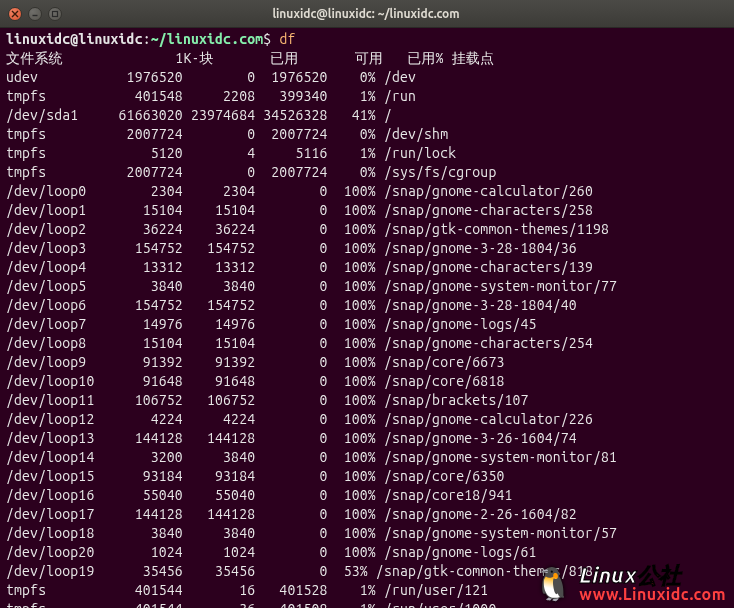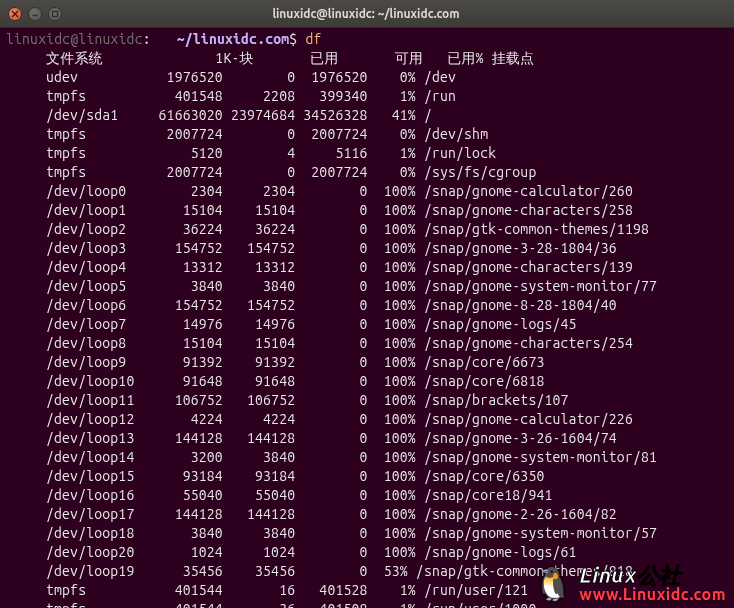--- a/index.html
+++ b/index.html
@@ -44,25 +44,25 @@
     font-family: Ubuntu, sans-serif;
     font-size: 12px;
     font-weight: bold;
   }
   .terminal {
     padding: 2px 6px;
     line-height: 19px;
     white-space: pre;
     letter-spacing: 0.2px;
   }
-  .prompt-user { color: #737373; font-weight: normal; }
-  .prompt-path { color: #c4b5fd; font-weight: bold; margin-left: 26px; }
+  .prompt-user { color: #e5e5e5; font-weight: bold; }
+  .prompt-path { color: #86efac; font-weight: bold; }
   .prompt-dollar { color: #e8e8e8; }
   .cmd { color: #fdba74; }
-  .hdr, .row { color: #e8e8e8; margin-left: 40px; }
+  .hdr, .row { color: #e8e8e8; }
   .watermark {
     position: absolute;
     right: 8px;
     bottom: 6px;
     display: flex;
     align-items: center;
     gap: 6px;
     pointer-events: none;
   }
   .penguin {
@@ -120,21 +120,21 @@
 <span class="row">/dev/sda1     61663020 23974684 34526328   41% /</span>
 <span class="row">tmpfs          2007724        0  2007724    0% /dev/shm</span>
 <span class="row">tmpfs             5120        4     5116    1% /run/lock</span>
 <span class="row">tmpfs          2007724        0  2007724    0% /sys/fs/cgroup</span>
 <span class="row">/dev/loop0        2304     2304        0  100% /snap/gnome-calculator/260</span>
 <span class="row">/dev/loop1       15104    15104        0  100% /snap/gnome-characters/258</span>
 <span class="row">/dev/loop2       36224    36224        0  100% /snap/gtk-common-themes/1198</span>
 <span class="row">/dev/loop3      154752   154752        0  100% /snap/gnome-3-28-1804/36</span>
 <span class="row">/dev/loop4       13312    13312        0  100% /snap/gnome-characters/139</span>
 <span class="row">/dev/loop5        3840     3840        0  100% /snap/gnome-system-monitor/77</span>
-<span class="row">/dev/loop6      154752   154752        0  100% /snap/gnome-8-28-1804/40</span>
+<span class="row">/dev/loop6      154752   154752        0  100% /snap/gnome-3-28-1804/40</span>
 <span class="row">/dev/loop7       14976    14976        0  100% /snap/gnome-logs/45</span>
 <span class="row">/dev/loop8       15104    15104        0  100% /snap/gnome-characters/254</span>
 <span class="row">/dev/loop9       91392    91392        0  100% /snap/core/6673</span>
 <span class="row">/dev/loop10      91648    91648        0  100% /snap/core/6818</span>
 <span class="row">/dev/loop11     106752   106752        0  100% /snap/brackets/107</span>
 <span class="row">/dev/loop12       4224     4224        0  100% /snap/gnome-calculator/226</span>
 <span class="row">/dev/loop13     144128   144128        0  100% /snap/gnome-3-26-1604/74</span>
 <span class="row">/dev/loop14       3200     3840        0  100% /snap/gnome-system-monitor/81</span>
 <span class="row">/dev/loop15      93184    93184        0  100% /snap/core/6350</span>
 <span class="row">/dev/loop16      55040    55040        0  100% /snap/core18/941</span>

